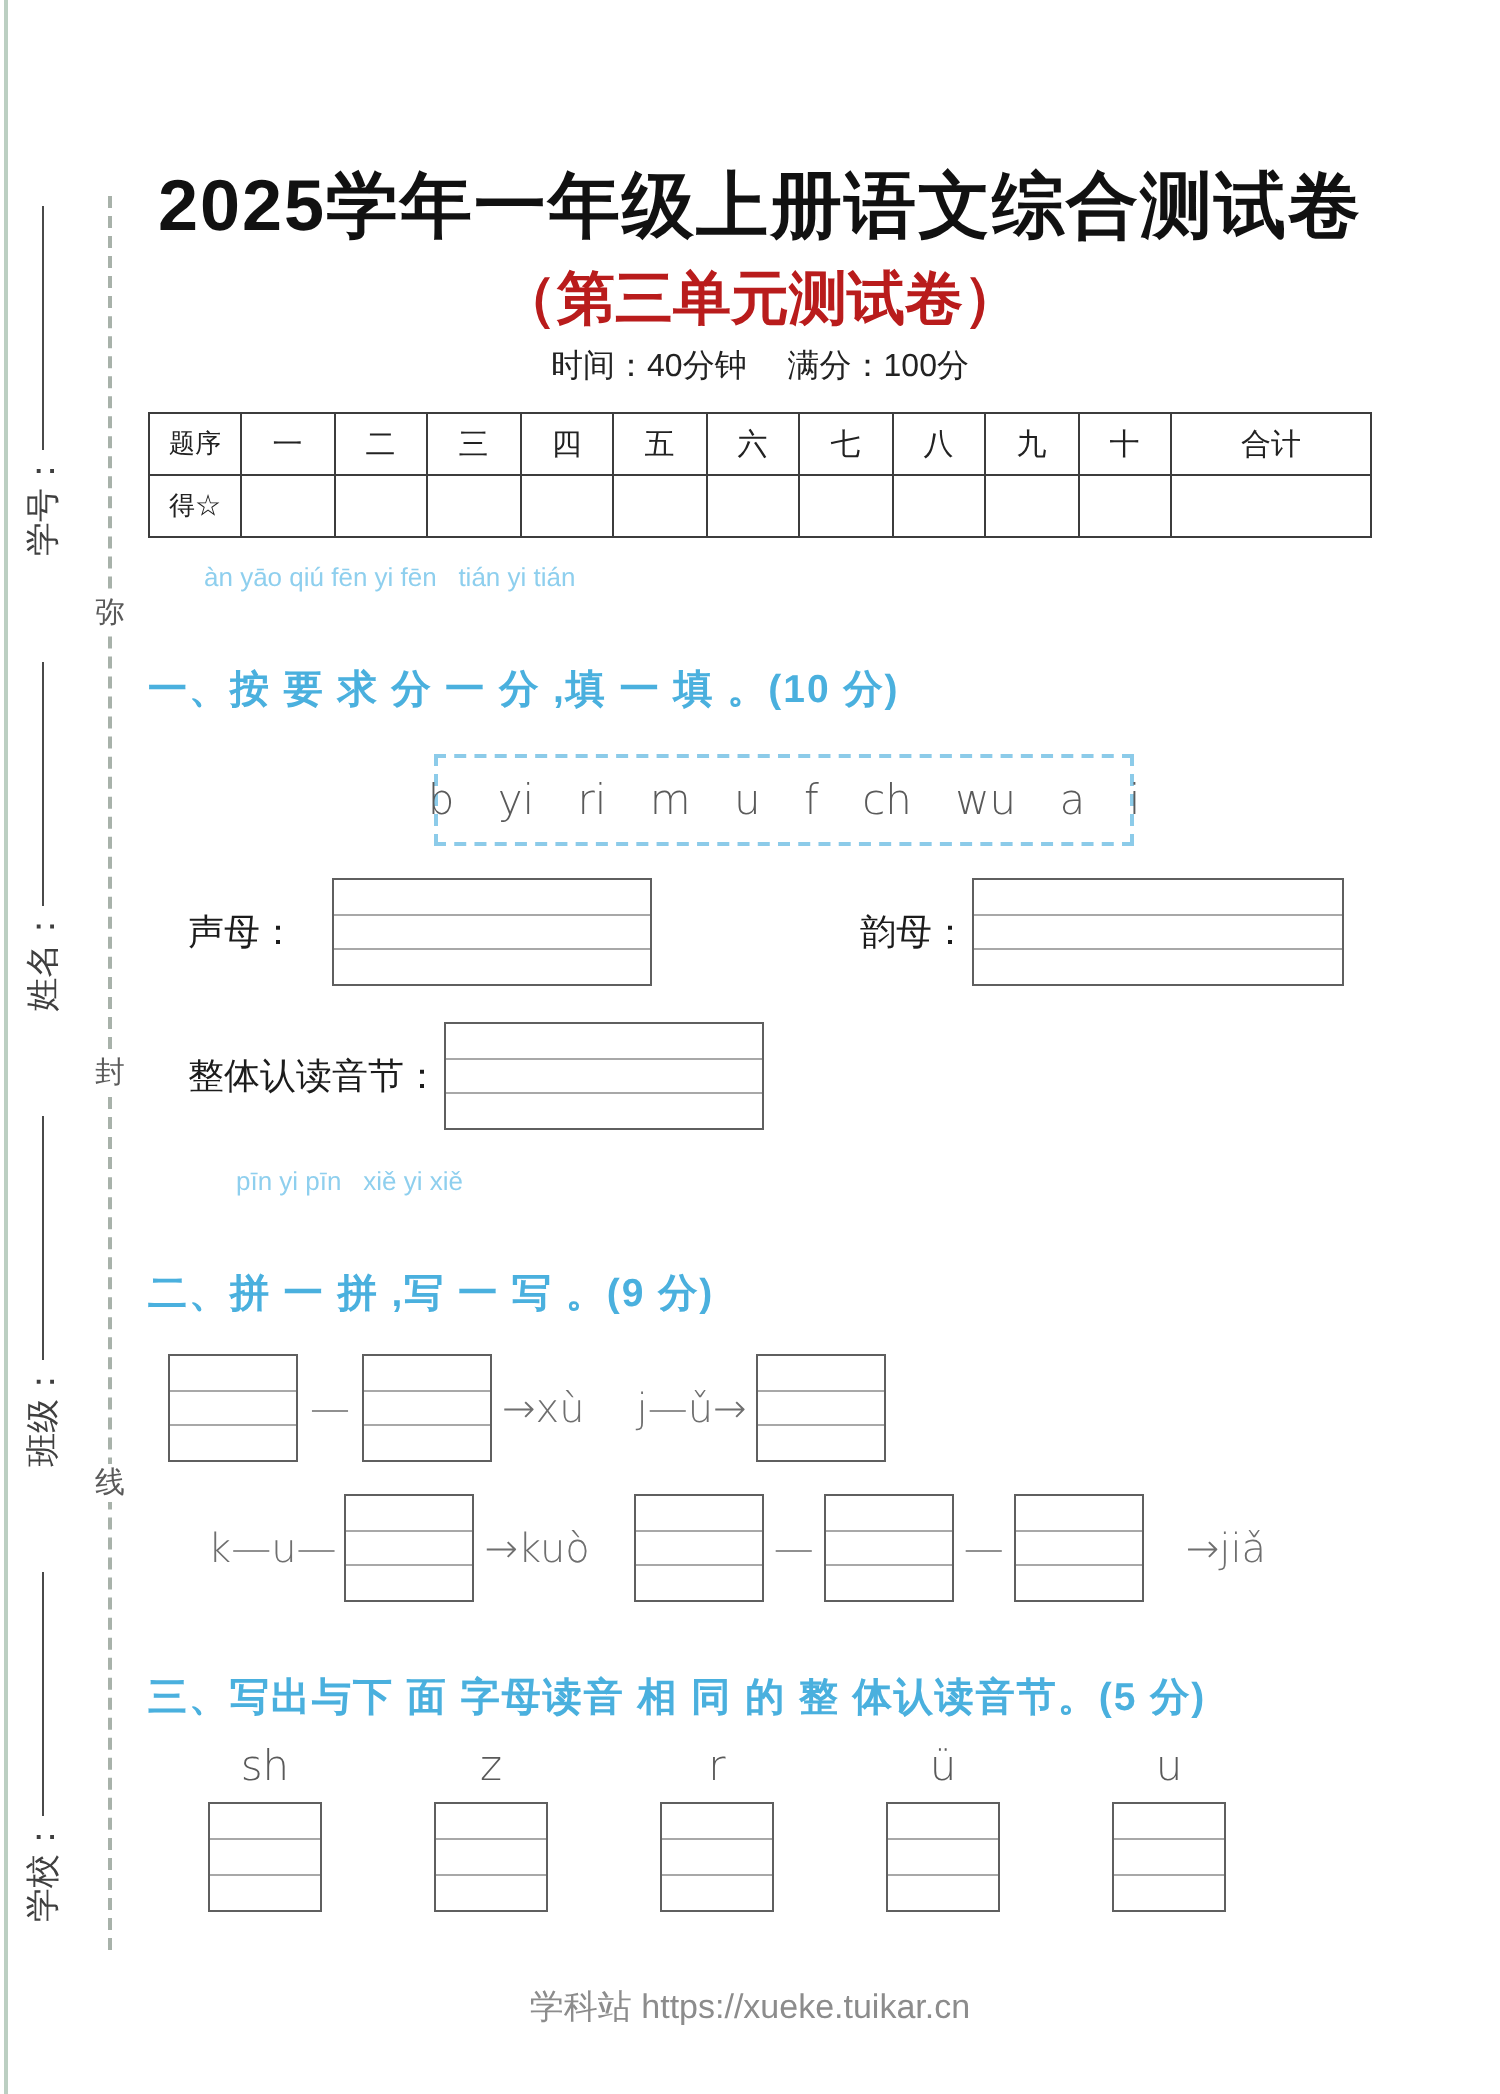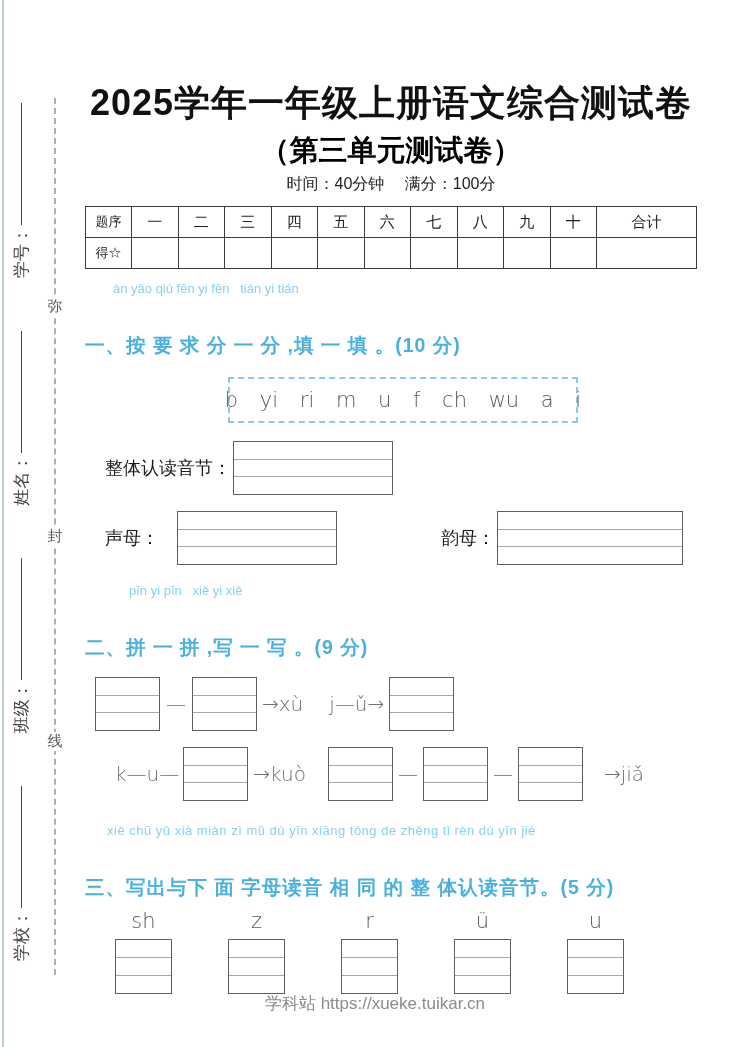--- a/index.html
+++ b/index.html
@@ -36,29 +36,29 @@
   }
   .seal-char {
     position: absolute; left: 43px; width: 24px; text-align: center;
     background: #ffffff; color: #5a5a5a; font-size: 15px;
     font-family: "Liberation Serif", serif;
   }
   #seal-char-0 { top: 297px; }
   #seal-char-1 { top: 527px; }
   #seal-char-2 { top: 732px; }
   
-  #main { position: absolute; left: 85px; top: 0; width: 612px; }
+  #main { position: absolute; left: 74px; top: 0; width: 612px; }
   .title {
     margin-top: 80px; text-align: center;
     font-size: 36px; font-weight: bold; letter-spacing: 1px;
     color: #111; line-height: 46px; white-space: nowrap;
   }
   .subtitle {
     margin-top: 4px; text-align: center;
-    font-size: 29px; font-weight: bold; color: #000000; line-height: 40px;
+    font-size: 29px; font-weight: bold; color: #b91c1c; line-height: 40px;
   }
   .info-line { margin-top: 2px; text-align: center; font-size: 16px; color: #222; line-height: 24px; white-space: pre; }
   
   table.score {
     margin-top: 10px; width: 100%;
     border-collapse: collapse; table-layout: fixed;
   }
   table.score td {
     border: 1.5px solid #3c3c3c; height: 31px;
     text-align: center; font-size: 15px; color: #222;
@@ -192,44 +192,44 @@
     </tbody>
       </table>
 
     <div class="pinyin" style="margin-top:12px;">àn yāo qiú fēn yi fēn   tián yi tián</div>
     <div class="heading">一、按 要 求 分 一 分 ,填 一 填 。(10 分)</div>
 
     <div class="dashed-box">
       <span class="letters-string">b yi ri m u f ch wu a i</span>
     </div>
 
+    <div class="row-flex s1-row1">
+      <span class="label-kai ml-s1">声母：</span>
+      <div class="grid4 g-shengmu">
+        <div class="g-row"></div>
+          <div class="g-row"></div>
+          <div class="g-row"></div>
+      </div>
+      <span class="label-kai ml-yunmu">韵母：</span>
+      <div class="grid4 g-yunmu">
+        <div class="g-row"></div>
+          <div class="g-row"></div>
+          <div class="g-row"></div>
+      </div>
+    </div>
+
     <div class="row-flex s1-row2">
       <span class="label-kai ml-s1">整体认读音节：</span>
       <div class="grid4 g-zhengti">
         <div class="g-row"></div>
           <div class="g-row"></div>
           <div class="g-row"></div>
       </div>
     </div>
 
-    <div class="row-flex s1-row1">
-      <span class="label-kai ml-s1">声母：</span>
-      <div class="grid4 g-shengmu">
-        <div class="g-row"></div>
-          <div class="g-row"></div>
-          <div class="g-row"></div>
-      </div>
-      <span class="label-kai ml-yunmu">韵母：</span>
-      <div class="grid4 g-yunmu">
-        <div class="g-row"></div>
-          <div class="g-row"></div>
-          <div class="g-row"></div>
-      </div>
-    </div>
-
     <div class="pinyin mt18">pīn yi pīn   xiě yi xiě</div>
     <div class="heading">二、拼 一 拼 ,写 一 写 。(9 分)</div>
 
 
     <div class="row-flex s2-row2">
       <div class="grid4 g-small" style="margin-left:10px;">
         <div class="g-row"></div>
           <div class="g-row"></div>
           <div class="g-row"></div>
       </div>
@@ -269,21 +269,20 @@
       </div>
       <span class="py" style="margin:0 5px;">—</span>
       <div class="grid4 g-small">
         <div class="g-row"></div>
           <div class="g-row"></div>
           <div class="g-row"></div>
       </div>
       <span class="py" style="margin-left:21px;">→jiǎ</span>
     </div>
 
-    <div class="pinyin long mt22">xiě chū yǔ xià miàn zì mǔ dú yīn xiāng tóng de zhěng tǐ rèn dú yīn jié</div>
     <div class="heading">三、写出与下 面 字母读音 相 同 的 整 体认读音节。(5 分)</div>
 
     <div class="s3-letters">
       <span class="letter">sh</span>
       <span class="letter">z</span>
       <span class="letter">r</span>
       <span class="letter">ü</span>
       <span class="letter">u</span>
     </div>
 

